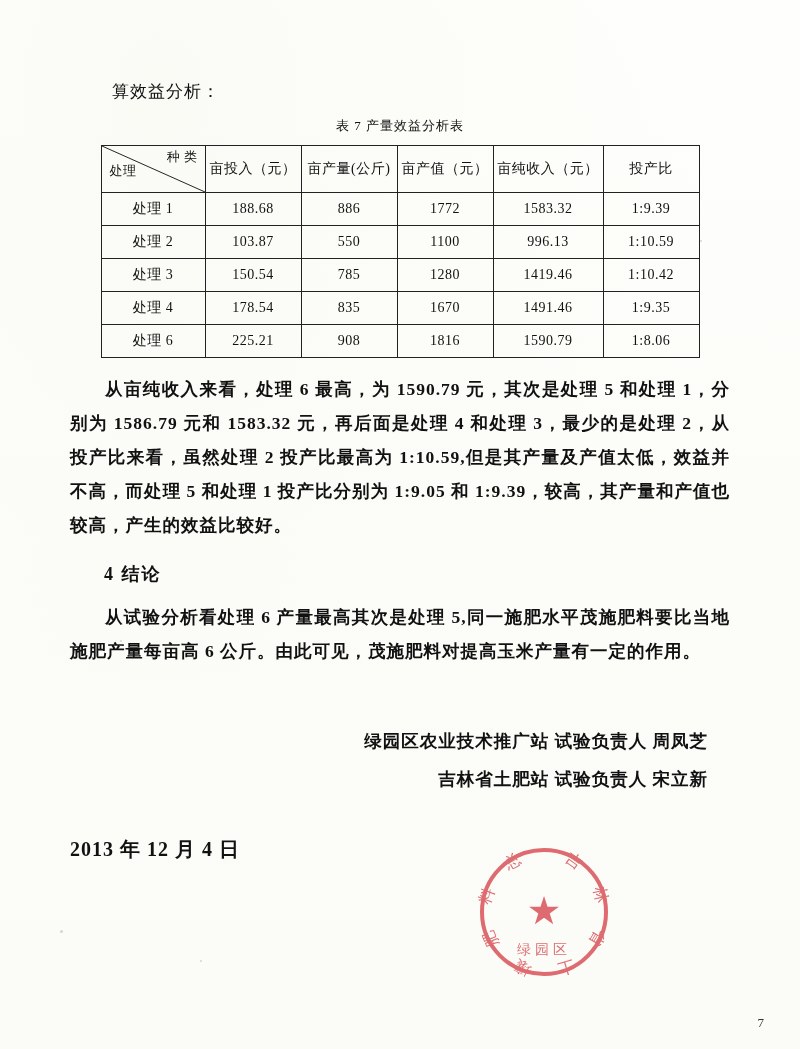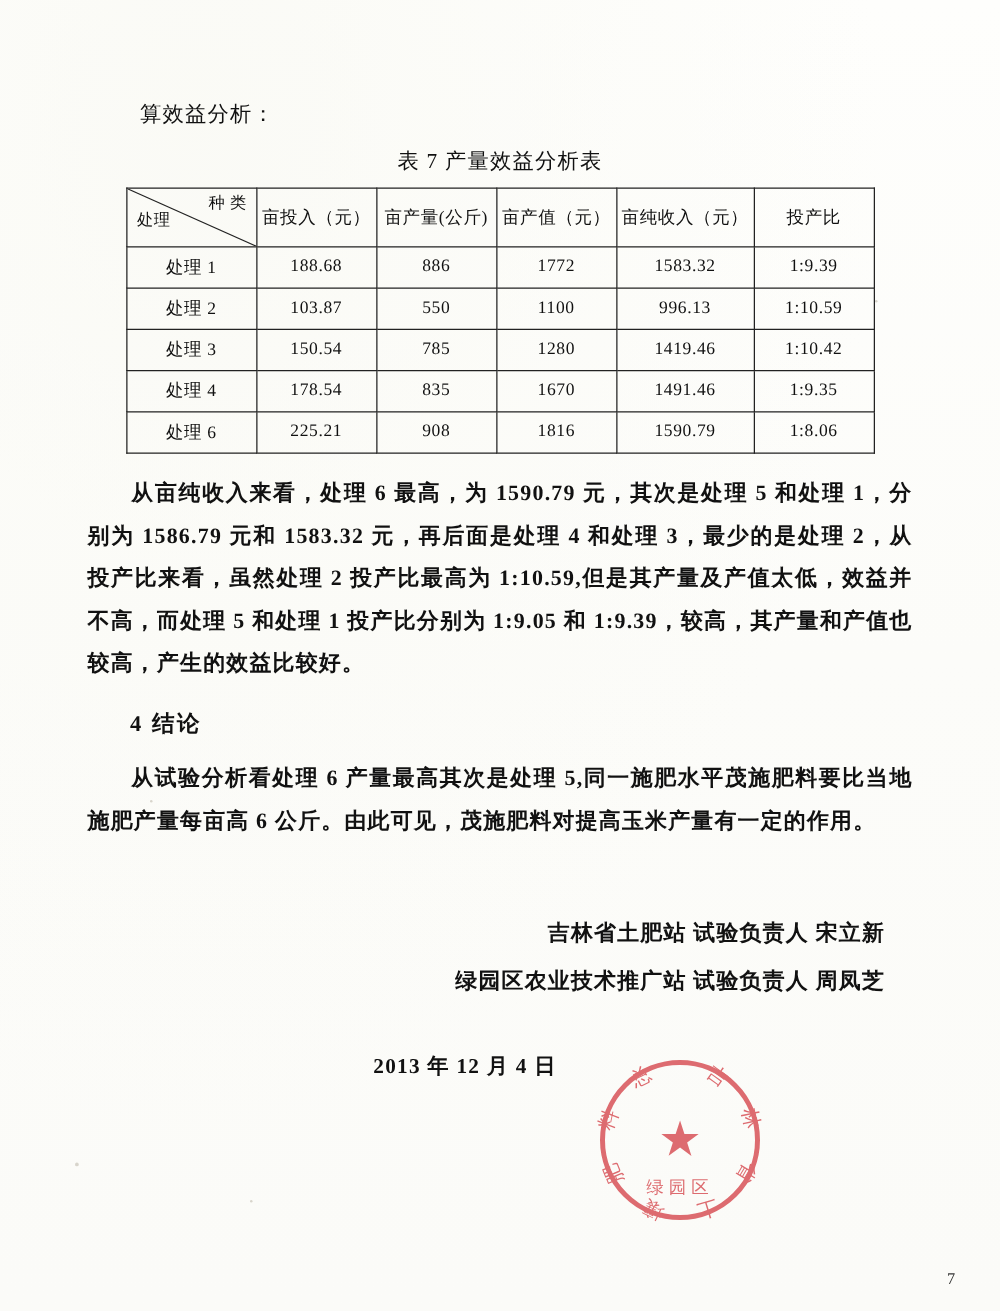--- a/index.html
+++ b/index.html
@@ -39,21 +39,21 @@
   }
 
   .lead-line {
     font-size: 17px;
     letter-spacing: 1px;
     margin: 20px 0 14px 42px;
   }
 
   .table-title {
     text-align: center;
-    font-size: 17px;
+    font-size: 13px;
     letter-spacing: 1px;
     margin: 0 0 10px 0;
   }
 
   table.data {
     border-collapse: collapse;
     margin: 0 auto;
     width: 598px;
     table-layout: fixed;
   }
@@ -126,22 +126,22 @@
     margin-top: 54px;
     font-size: 17.5px;
     letter-spacing: 1px;
     text-align: right;
     line-height: 38px;
     font-weight: bold;
     padding-right: 22px;
   }
   .sign-date {
     margin-top: 38px;
-    text-align: center;
-    font-size: 17px;
+    text-align: left;
+    font-size: 20px;
     font-weight: bold;
     letter-spacing: 1px;
     padding-right: 56px;
   }
 
   
   .seal {
     position: absolute;
     left: 470px;
     top: 838px;
@@ -261,22 +261,22 @@
       <p>从亩纯收入来看，处理 6 最高，为 1590.79 元，其次是处理 5 和处理 1，分别为 1586.79 元和 1583.32 元，再后面是处理 4 和处理 3，最少的是处理 2，从投产比来看，虽然处理 2 投产比最高为 1:10.59,但是其产量及产值太低，效益并不高，而处理 5 和处理 1 投产比分别为 1:9.05 和 1:9.39，较高，其产量和产值也较高，产生的效益比较好。</p>
     </div>
 
     <div class="section-head">4  结论</div>
 
     <div class="body-text">
       <p>从试验分析看处理 6 产量最高其次是处理 5,同一施肥水平茂施肥料要比当地施肥产量每亩高 6 公斤。由此可见，茂施肥料对提高玉米产量有一定的作用。</p>
     </div>
 
     <div class="sign-block">
+      <div>绿园区农业技术推广站  试验负责人  周凤芝</div>
       <div>吉林省土肥站  试验负责人  宋立新</div>
-      <div>绿园区农业技术推广站  试验负责人  周凤芝</div>
     </div>
 
     <div class="sign-date">2013 年 12 月 4 日</div>
   </div>
 
   <div class="seal">
     <svg width="148" height="148" viewBox="0 0 148 148">
       <defs>
         <path id="sealArc" d="M 74,74 m 0,-54 a 54,54 0 1,1 -0.1,0" fill="none"></path>
       </defs>

